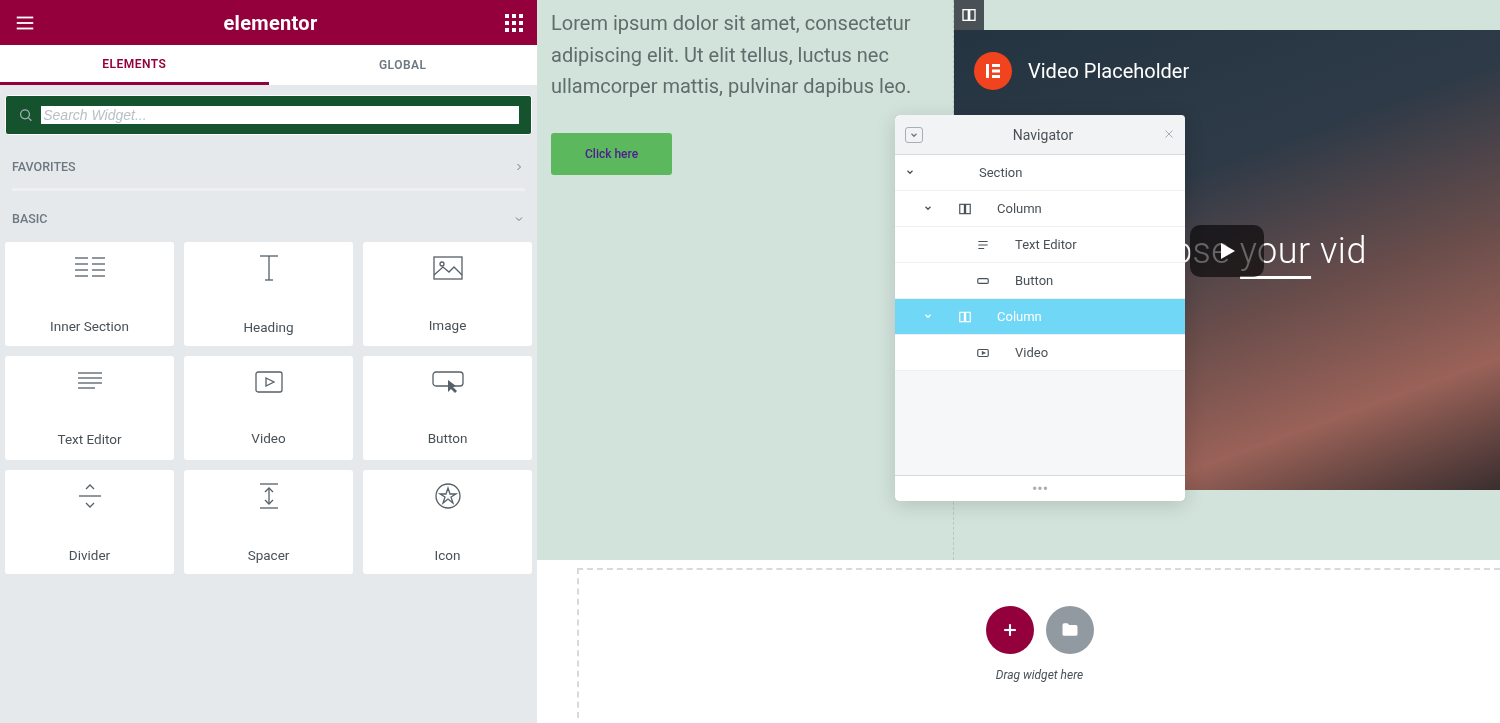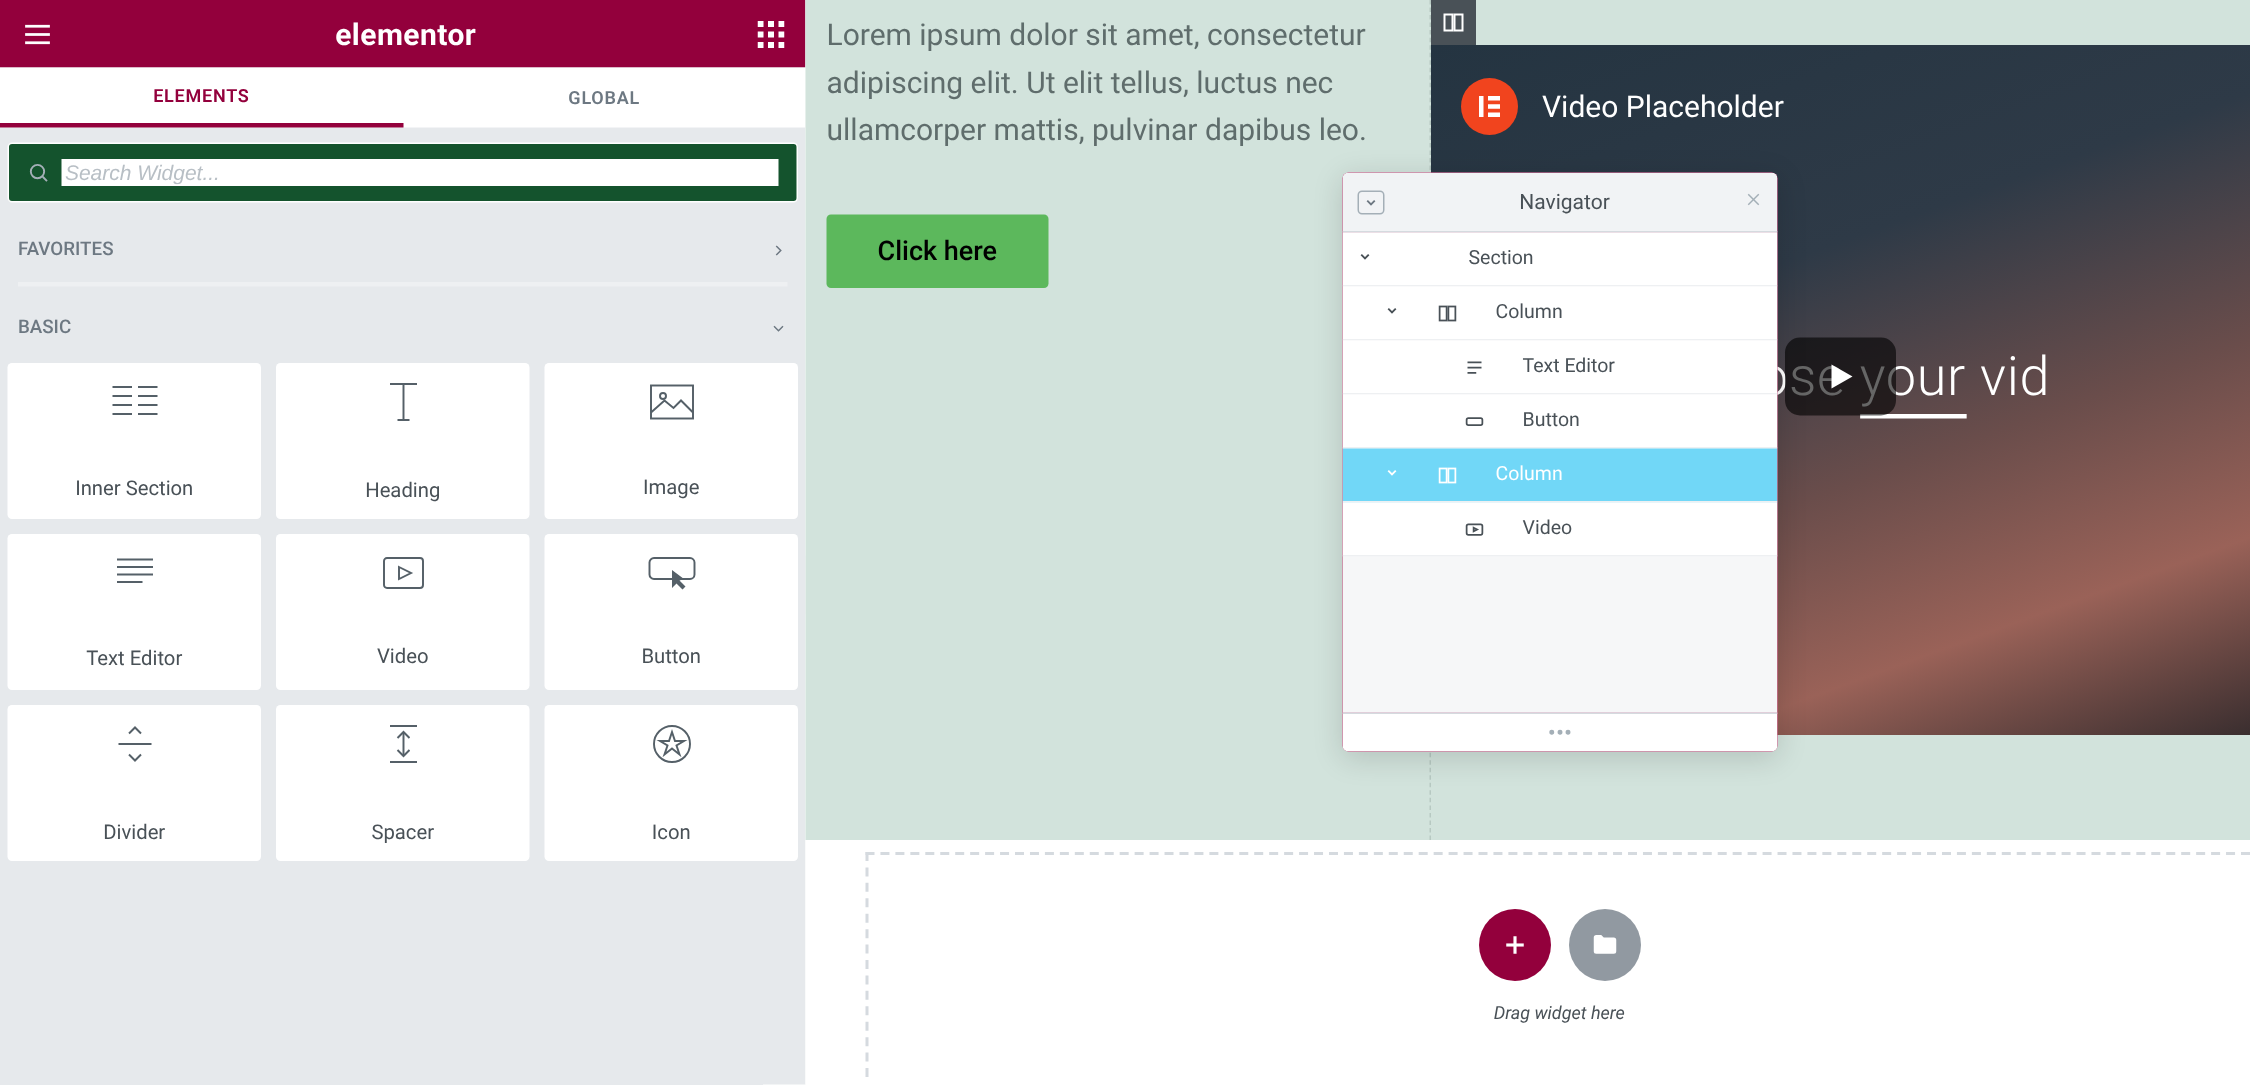--- a/index.html
+++ b/index.html
@@ -36,42 +36,42 @@
   .widget .icn{color:#556068}
   .widget .lbl{font-size:13.5px;color:#495157}
 
   .collapse{position:absolute;left:537px;top:370px;width:18px;height:40px;background:var(--panel-bg);border:1px solid var(--panel-border);border-left:none;border-radius:0 4px 4px 0;display:flex;align-items:center;justify-content:center;color:#6d7882;cursor:pointer}
 
   
   .canvas{position:absolute;left:537px;top:0;right:0;bottom:0;background:#fff}
   .section1{position:absolute;left:0;top:0;right:0;height:560px;background:var(--canvas-bg)}
   .col-text{position:absolute;left:14px;top:8px;width:380px}
   .col-text p{margin:0;color:#5f6d6c;font-size:20px;line-height:1.58}
-  .btn-green{display:inline-block;margin-top:40px;background:var(--green);color:#000000;font-size:18px;font-weight:500;padding:14px 34px;border-radius:3px;cursor:pointer}
+  .btn-green{display:inline-block;margin-top:30px;background:var(--green);color:#4c1d95;font-size:12px;font-weight:500;padding:14px 34px;border-radius:3px;cursor:pointer}
 
   .col-video{position:absolute;left:416px;top:0;right:0;display:flex;align-items:flex-start}
   .col-video .handle{width:30px;height:30px;background:#495157;color:#fff;display:flex;align-items:center;justify-content:center;cursor:pointer}
 
   .video{position:relative;height:460px;background:linear-gradient(160deg,#243441 0%,#2e3a47 35%,#6a4d4b 60%,#9a6258 80%,#3a2e2f 100%);color:#fff;overflow:hidden}
   .video-title{position:absolute;left:20px;top:22px;display:flex;align-items:center;gap:16px}
   .e-logo{width:38px;height:38px;border-radius:50%;background:#f1441e;display:flex;align-items:center;justify-content:center;font-weight:700;font-family:Georgia,serif}
   .play{position:absolute;left:50%;top:48%;transform:translate(-50%,-50%);width:74px;height:52px;background:rgba(0,0,0,.6);border-radius:10px;display:flex;align-items:center;justify-content:center;cursor:pointer}
   .video-caption{position:absolute;left:50%;top:48%;transform:translate(-50%,-50%) translateX(10px);font-size:36px;font-weight:300;letter-spacing:.5px;white-space:nowrap}
   .video-caption .u{border-bottom:3px solid #fff;padding-bottom:4px}
 
   
   .dropzone{position:absolute;left:40px;right:0;top:568px;height:150px;border:2px dashed #d5dadf;border-bottom:none;border-right:none;display:flex;flex-direction:column;align-items:center;justify-content:center;gap:14px}
   .dz-icons{display:flex;gap:12px}
   .circle{width:48px;height:48px;border-radius:50%;display:flex;align-items:center;justify-content:center;cursor:pointer}
   .circle.add{background:var(--elementor-red);color:#fff}
   .circle.folder{background:#9199a1;color:#fff}
   .dz-text{font-style:italic;color:#495157;font-size:12px}
 
   
-  .navigator{position:absolute;left:895px;top:115px;width:290px;background:#be185d;border-radius:4px;box-shadow:0 4px 20px rgba(0,0,0,.15);overflow:hidden}
+  .navigator{position:absolute;left:895px;top:115px;width:290px;background:#737373;border-radius:4px;box-shadow:0 4px 20px rgba(0,0,0,.15);overflow:hidden}
   .nav-head{height:40px;background:#f1f3f5;border-bottom:1px solid var(--panel-border);display:flex;align-items:center;justify-content:space-between;padding:0 10px;font-size:14px;color:#495157}
   .nav-body{height:320px;overflow:auto;background:#f6f7f8}
   .tree-row{display:flex;align-items:center;gap:24px;height:36px;font-size:13px;color:#495157;cursor:pointer;border-bottom:1px solid #eef0f2;background:#fff}
   .tree-row.sel{background:var(--blue);color:#fff}
   .tree-row .chev{flex:0 0 10px}
   .tree-row .mini{flex:0 0 16px;display:flex;align-items:center;justify-content:center}
   .nav-foot{height:26px;background:#fff;border-top:1px solid var(--panel-border);display:flex;align-items:center;justify-content:center;color:#a4afb7;cursor:ns-resize}
 </style>
 </head>
 <body>

